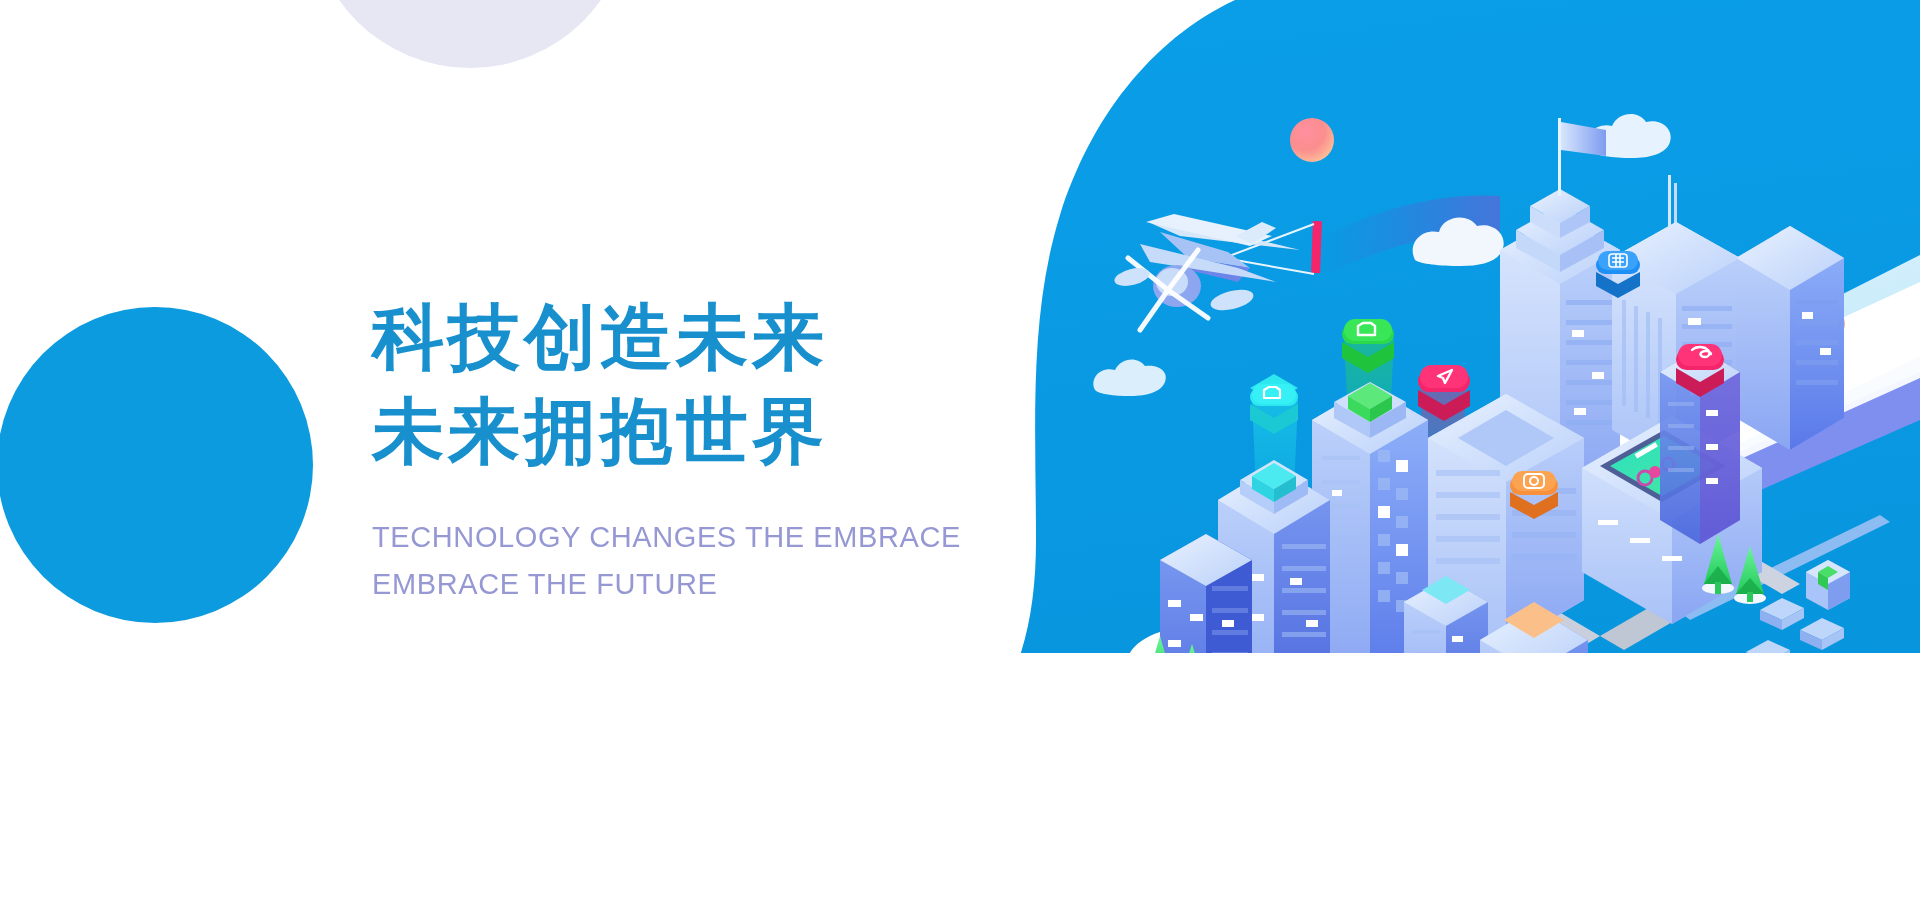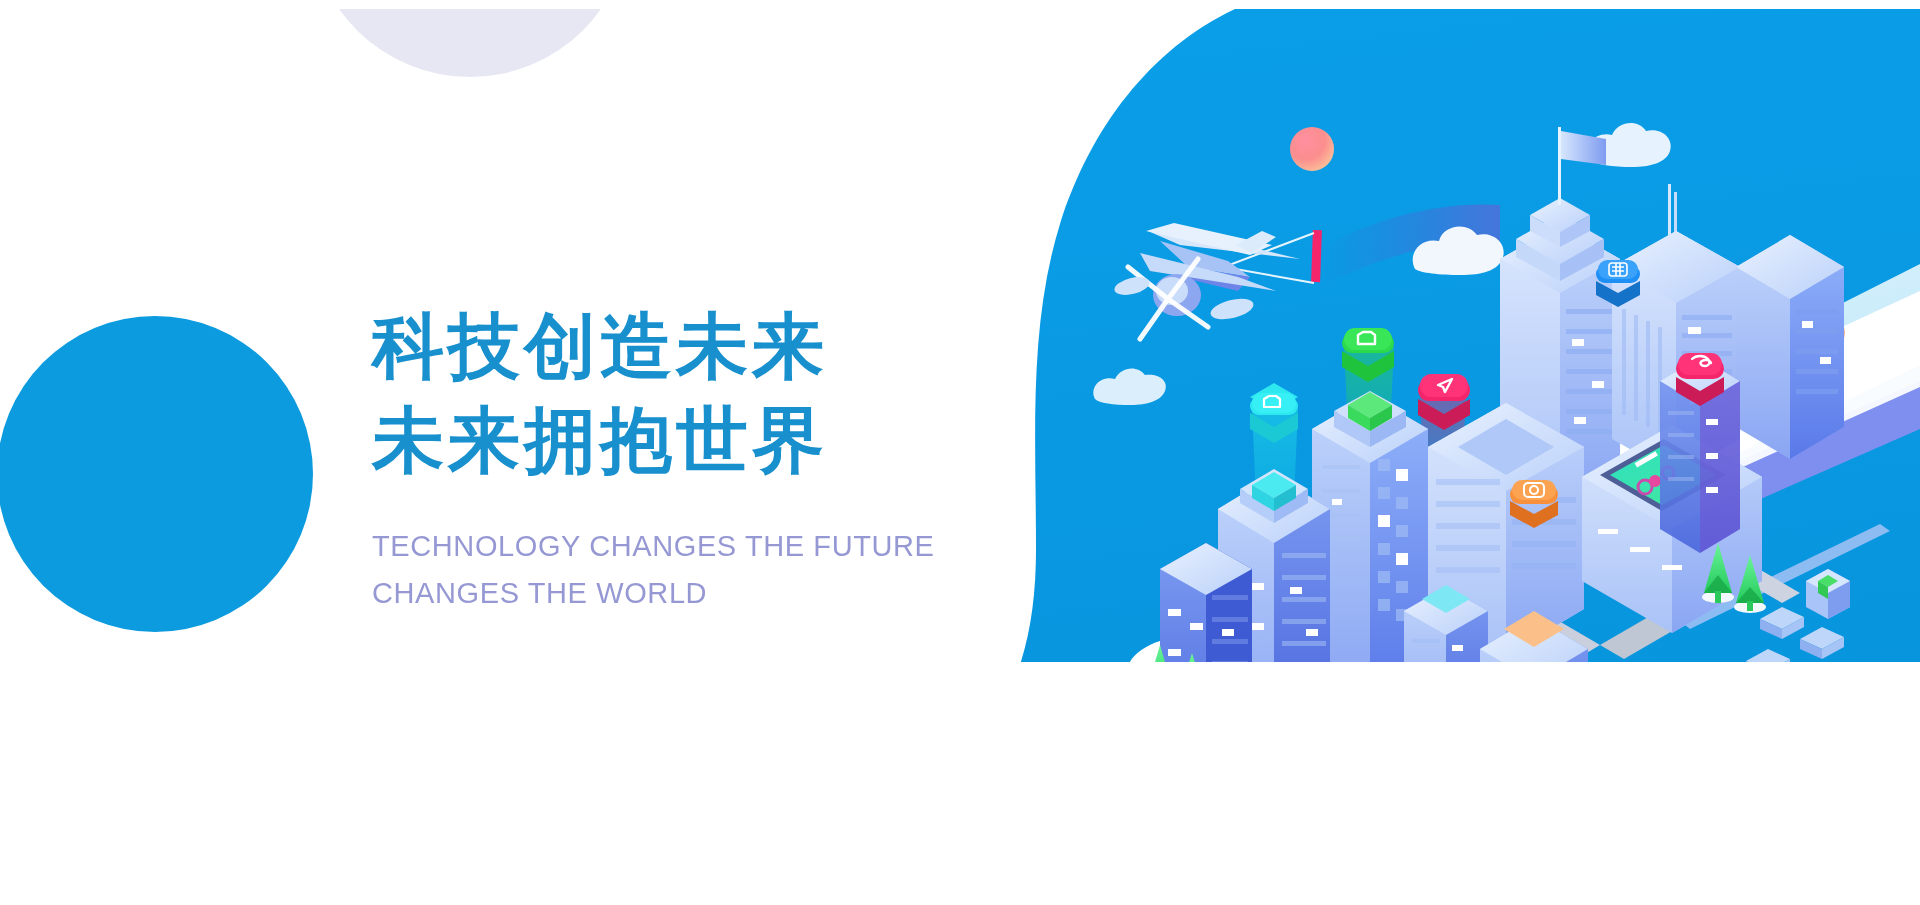--- a/index.html
+++ b/index.html
@@ -7,21 +7,20 @@
   body {
     font-family:"Liberation Sans", sans-serif;
     background:#ffffff;
     position:relative;
   }
   #banner {
     position:absolute; inset:0;
     width:1920px; height:653px;
     overflow:hidden;
     background:#4c1d95;
-    margin-top:9px;
   }
   #art { position:absolute; left:0; top:0; width:1920px; height:905px; }
 
   
   .copy {
     position:absolute;
     left:372px;
     top:290px;
     width:700px;
     z-index:40;
@@ -666,18 +665,18 @@
 
     <circle cx="470" cy="-92" r="160" fill="#E7E7F4"></circle>
 
     <circle cx="155" cy="465" r="158" fill="#0C9BDE"></circle>
   </svg>
 
   <div class="copy">
     <div class="title-line" style="color: rgb(24, 144, 206);">科技创造未来</div>
     <div class="title-line" style="color: rgb(24, 144, 206); font-family: Liberation Serif, serif;">未来拥抱世界</div>
     <div class="subtitle-block">
-      <div class="sub-line" style="color: rgb(150, 152, 212);">TECHNOLOGY CHANGES THE FUTURE</div>
-      <div class="sub-line" style="color: rgb(150, 152, 212);">CHANGES THE WORLD</div>
+      <div class="sub-line" style="color: rgb(150, 152, 212);">TECHNOLOGY CHANGES THE EMBRACE</div>
+      <div class="sub-line" style="color: rgb(150, 152, 212);">EMBRACE THE FUTURE</div>
     </div>
   </div>
 
 </div>
 
 </body></html>

